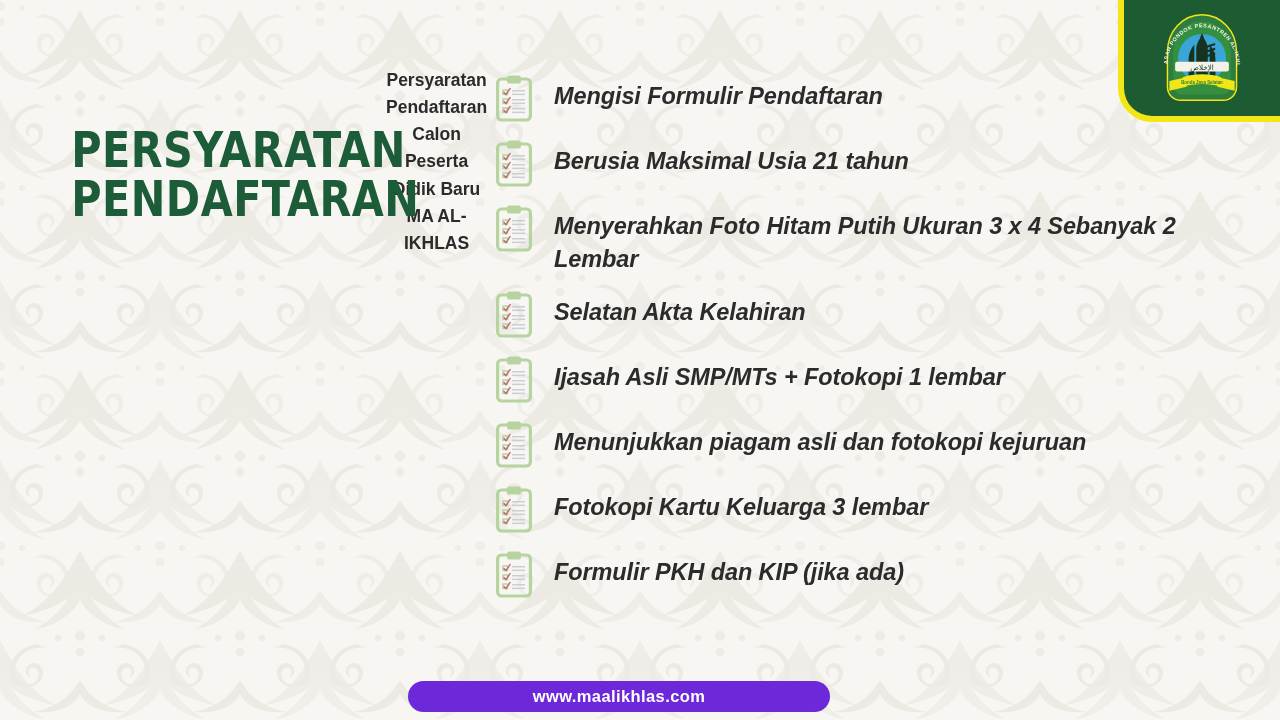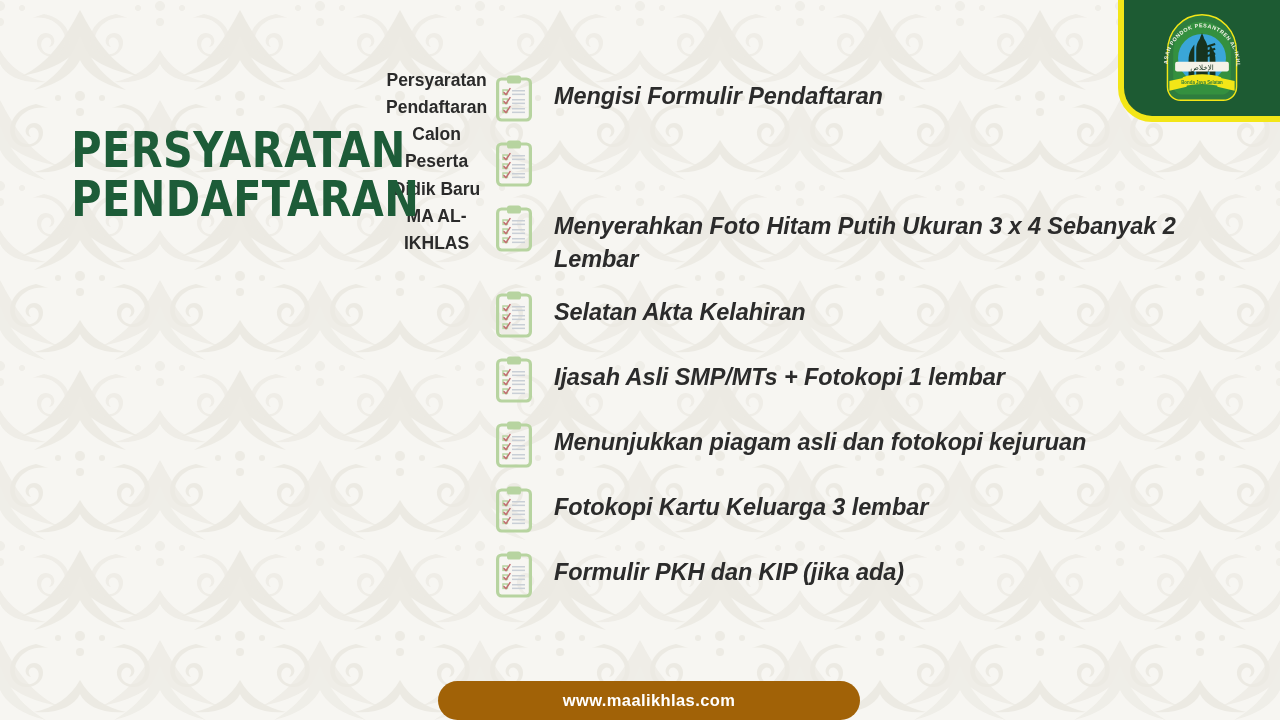--- a/index.html
+++ b/index.html
@@ -93,23 +93,23 @@
     font-weight:bold;
     color:#2b2b2b;
     line-height:1.42;
     padding-top:6px;
     letter-spacing:-0.1px;
   }
 
   
   #footer-pill {
     position:absolute;
-    left:438px; top:681px;
-    width:422px; height:39px;
-    background:#a16207;
+    left:408px; top:681px;
+    width:422px; height:31px;
+    background:#6d28d9;
     border-radius:22px;
     display:flex; align-items:center; justify-content:center;
   }
   #footer-url {
     color:#ffffff;
     font-size:16.5px;
     font-weight:bold;
     letter-spacing:0.4px;
   }
 </style>
@@ -254,20 +254,21 @@
             <rect x="7" y="25" width="4.4" height="4.4" fill="none" stroke="#b7d4a0" stroke-width="1.5"></rect>
             <path d="M8 27.6 L10 29.6 L14 23.6" fill="none" stroke="#c26d72" stroke-width="1.5" stroke-linecap="round"></path>
             <rect x="16" y="25" width="13" height="1.5" fill="#c9cfd6"></rect>
             <rect x="16" y="28.6" width="13" height="1.5" fill="#c9cfd6"></rect>
             <rect x="7" y="34" width="4.4" height="4.4" fill="none" stroke="#b7d4a0" stroke-width="1.5"></rect>
             <path d="M8 36.6 L10 38.6 L14 32.6" fill="none" stroke="#c26d72" stroke-width="1.5" stroke-linecap="round"></path>
             <rect x="16" y="34" width="13" height="1.5" fill="#c9cfd6"></rect>
             <rect x="16" y="37.6" width="13" height="1.5" fill="#c9cfd6"></rect>
           </svg>
       </span>
+      <span class="req-text">Berusia Maksimal Usia 21 tahun</span>
     </div>
 
     <div class="req-item">
       <span class="req-icon">
         <svg viewBox="0 0 36 48" xmlns="http://www.w3.org/2000/svg">
             <rect x="1.6" y="5" width="32.8" height="41" rx="4" fill="none" stroke="#b7d4a0" stroke-width="3.2"></rect>
             <rect x="11" y="1.5" width="14" height="8" rx="2.6" fill="#b7d4a0"></rect>
             <rect x="7" y="16" width="4.4" height="4.4" fill="none" stroke="#b7d4a0" stroke-width="1.5"></rect>
             <path d="M8 18.6 L10 20.6 L14 14.6" fill="none" stroke="#c26d72" stroke-width="1.5" stroke-linecap="round"></path>
             <rect x="16" y="16" width="13" height="1.5" fill="#c9cfd6"></rect>

